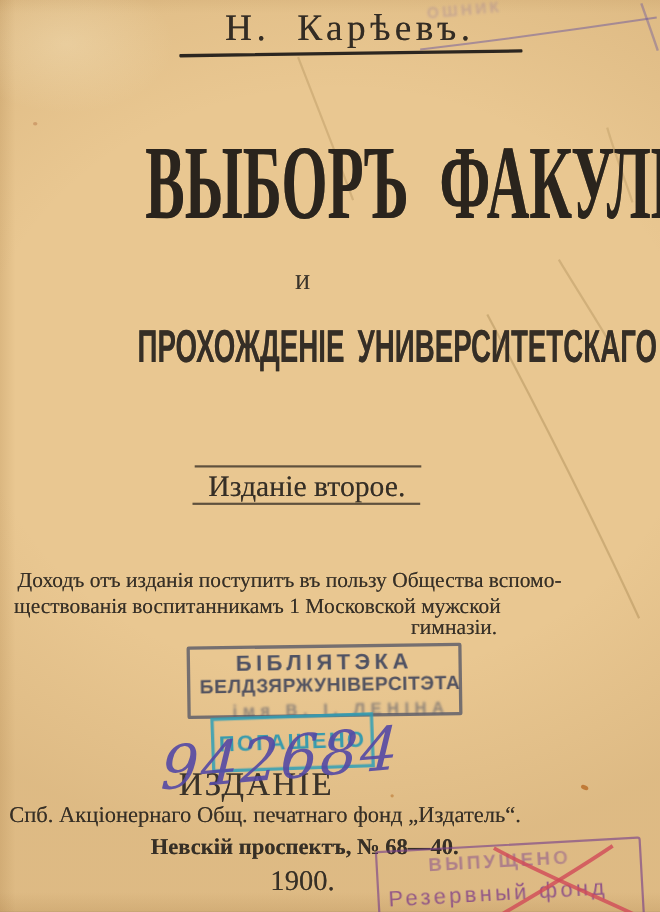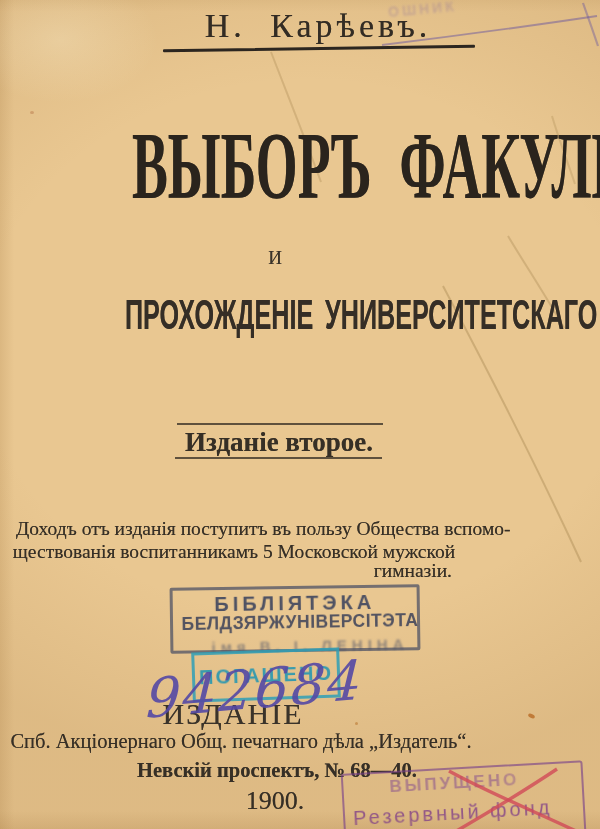--- a/index.html
+++ b/index.html
@@ -27,21 +27,21 @@
 
   .title{left:0;top:118px;width:600px;font-size:96px;font-weight:bold;line-height:1;
          word-spacing:26px;color:#2a241d;transform:scaleX(.56);transform-origin:50% 50%;white-space:nowrap;}
   .conj{left:0;top:247px;width:550px;font-size:19px;color:#3a332a;}
   .subtitle{left:5px;top:294px;width:600px;font-size:42px;font-weight:bold;line-height:1;
             word-spacing:8px;color:#352e26;transform:scaleX(.60);transform-origin:50% 50%;white-space:nowrap;}
 
   .rule{height:1.6px;background:rgba(48,42,33,.75);}
   .rule1{left:177px;top:423px;width:206px;}
   .rule2{left:175px;top:457px;width:207px;}
-  .edition{left:0;top:427px;width:558px;font-size:27px;font-weight:bold;}
+  .edition{left:0;top:427px;width:558px;font-size:27px;font-weight:normal;}
 
   .note{font-size:19.5px;white-space:nowrap;}
   .note-l1{left:16px;top:518px;text-align:center;}
   .note-l2{left:0;top:541px;width:468px;text-align:center;}
   .note-l3{left:0;top:560px;width:452px;text-align:right;}
 
   .imprint-heading{left:0;top:697px;width:466px;font-size:30px;letter-spacing:2px;color:#3a332a;}
   .publisher{left:0;top:730px;width:482px;font-size:20.5px;white-space:nowrap;}
   .address{left:0;top:759px;width:554px;font-size:20.5px;white-space:nowrap;font-weight:bold;}
   .year{left:0;top:786px;width:550px;font-size:26px;}
@@ -101,26 +101,26 @@
   <div class="abs z2 print ctr serif title">ВЫБОРЪ ФАКУЛЬТЕТА</div>
   <div class="abs z2 print ctr serif conj">И</div>
   <div class="abs z2 print ctr sans subtitle">ПРОХОЖДЕНІЕ УНИВЕРСИТЕТСКАГО КУРСА.</div>
 
   <div class="abs z2 rule rule1"></div>
   <div class="abs z2 print ctr serif edition">Изданіе второе.</div>
   <div class="abs z2 rule rule2"></div>
 
   <div>
     <div class="abs z2 print serif note note-l1">Доходъ отъ изданія поступитъ въ пользу Общества вспомо-</div>
-    <div class="abs z2 print serif note note-l2">ществованія воспитанникамъ 5 Московской мужской</div>
+    <div class="abs z2 print serif note note-l2">ществованія воспитанникамъ 1 Московской мужской</div>
     <div class="abs z2 print serif note note-l3">гимназіи.</div>
   </div>
 
   <div class="abs z2 print ctr serif imprint-heading">ИЗДАНІЕ</div>
-  <div class="abs z2 print ctr serif publisher">Спб. Акціонернаго Общ. печатнаго дѣла „Издатель“.</div>
+  <div class="abs z2 print ctr serif publisher">Спб. Акціонернаго Общ. печатнаго фонд „Издатель“.</div>
   <div class="abs z2 print ctr serif address">Невскій проспектъ, № 68—40.</div>
   <div class="abs z2 print ctr serif year">1900.</div>
 
   <div class="abs z3 lib-frame sans">
     <div class="lib-l1">БІБЛІЯТЭКА</div>
   </div>
   <div class="abs z3 sans lib-l2">БЕЛДЗЯРЖУНІВЕРСІТЭТА</div>
   <div class="abs z3 sans lib-l3">імя В. І. ЛЕНІНА</div>
 
   <div class="abs z4 sans cancel">ПОГАШЕНО</div>

